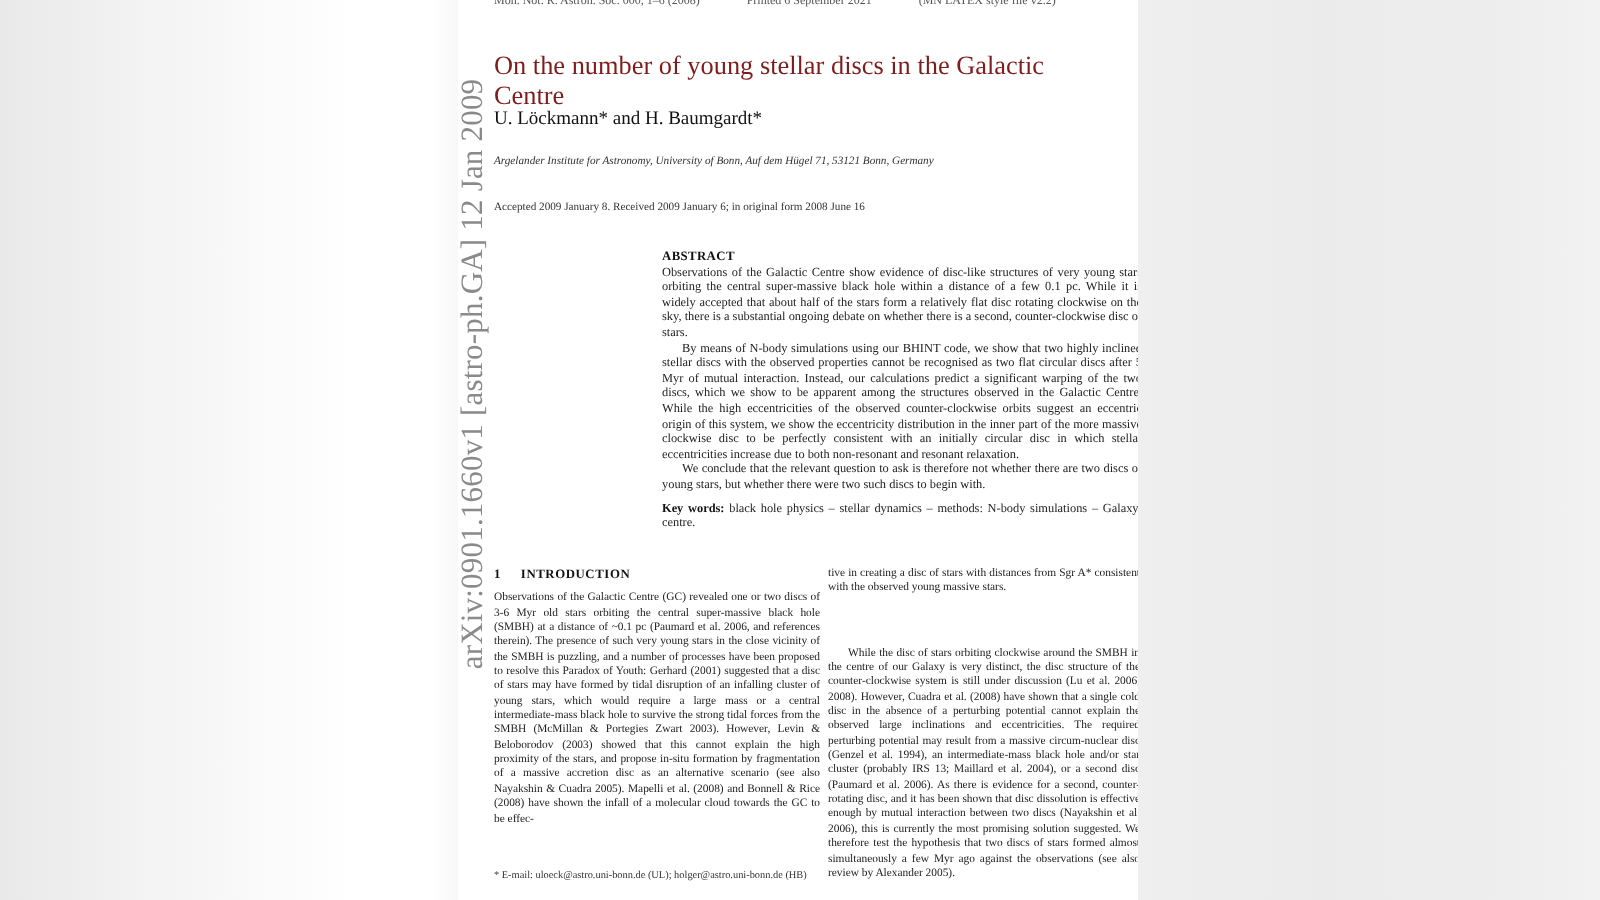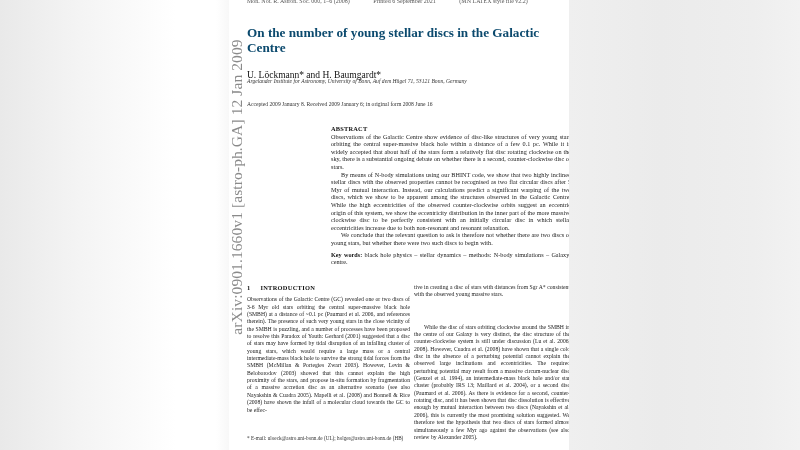--- a/index.html
+++ b/index.html
@@ -26,24 +26,24 @@
     transform: translate(-50%,-50%) rotate(-90deg);
     white-space:nowrap; font-size:15.5px; color:#8a8a8a; letter-spacing:0.1px;
     font-family: "Liberation Serif", serif;
   }
   .runhead {
     position:absolute; left:18px; top:-2px; font-size:6px; color:#555; white-space:nowrap;
   }
   .runhead span { margin-right:22px; }
   .title {
     position:absolute; left:18px; top:26px; width:310px;
-    font-size:13.2px; font-weight:bold; line-height:14.5px; color:#0c4a6e;
+    font-size:13.2px; font-weight:normal; line-height:14.5px; color:#7f1d1d;
   }
   .authors {
-    position:absolute; left:18px; top:70px; font-size:9.5px; color:#111; white-space:nowrap;text-align:right;
+    position:absolute; left:18px; top:55px; font-size:9.5px; color:#111; white-space:nowrap;text-align:right;
   }
   .affil {
     position:absolute; left:18px; top:78px; font-size:5.6px; font-style:italic; color:#333; white-space:nowrap;
   }
   .dates {
     position:absolute; left:18px; top:101px; font-size:5.6px; color:#333; white-space:nowrap;
   }
   .abstract {
     position:absolute; left:102px; top:125px; width:240px;
     font-size:6.2px; line-height:7.6px; color:#222; text-align:justify;

